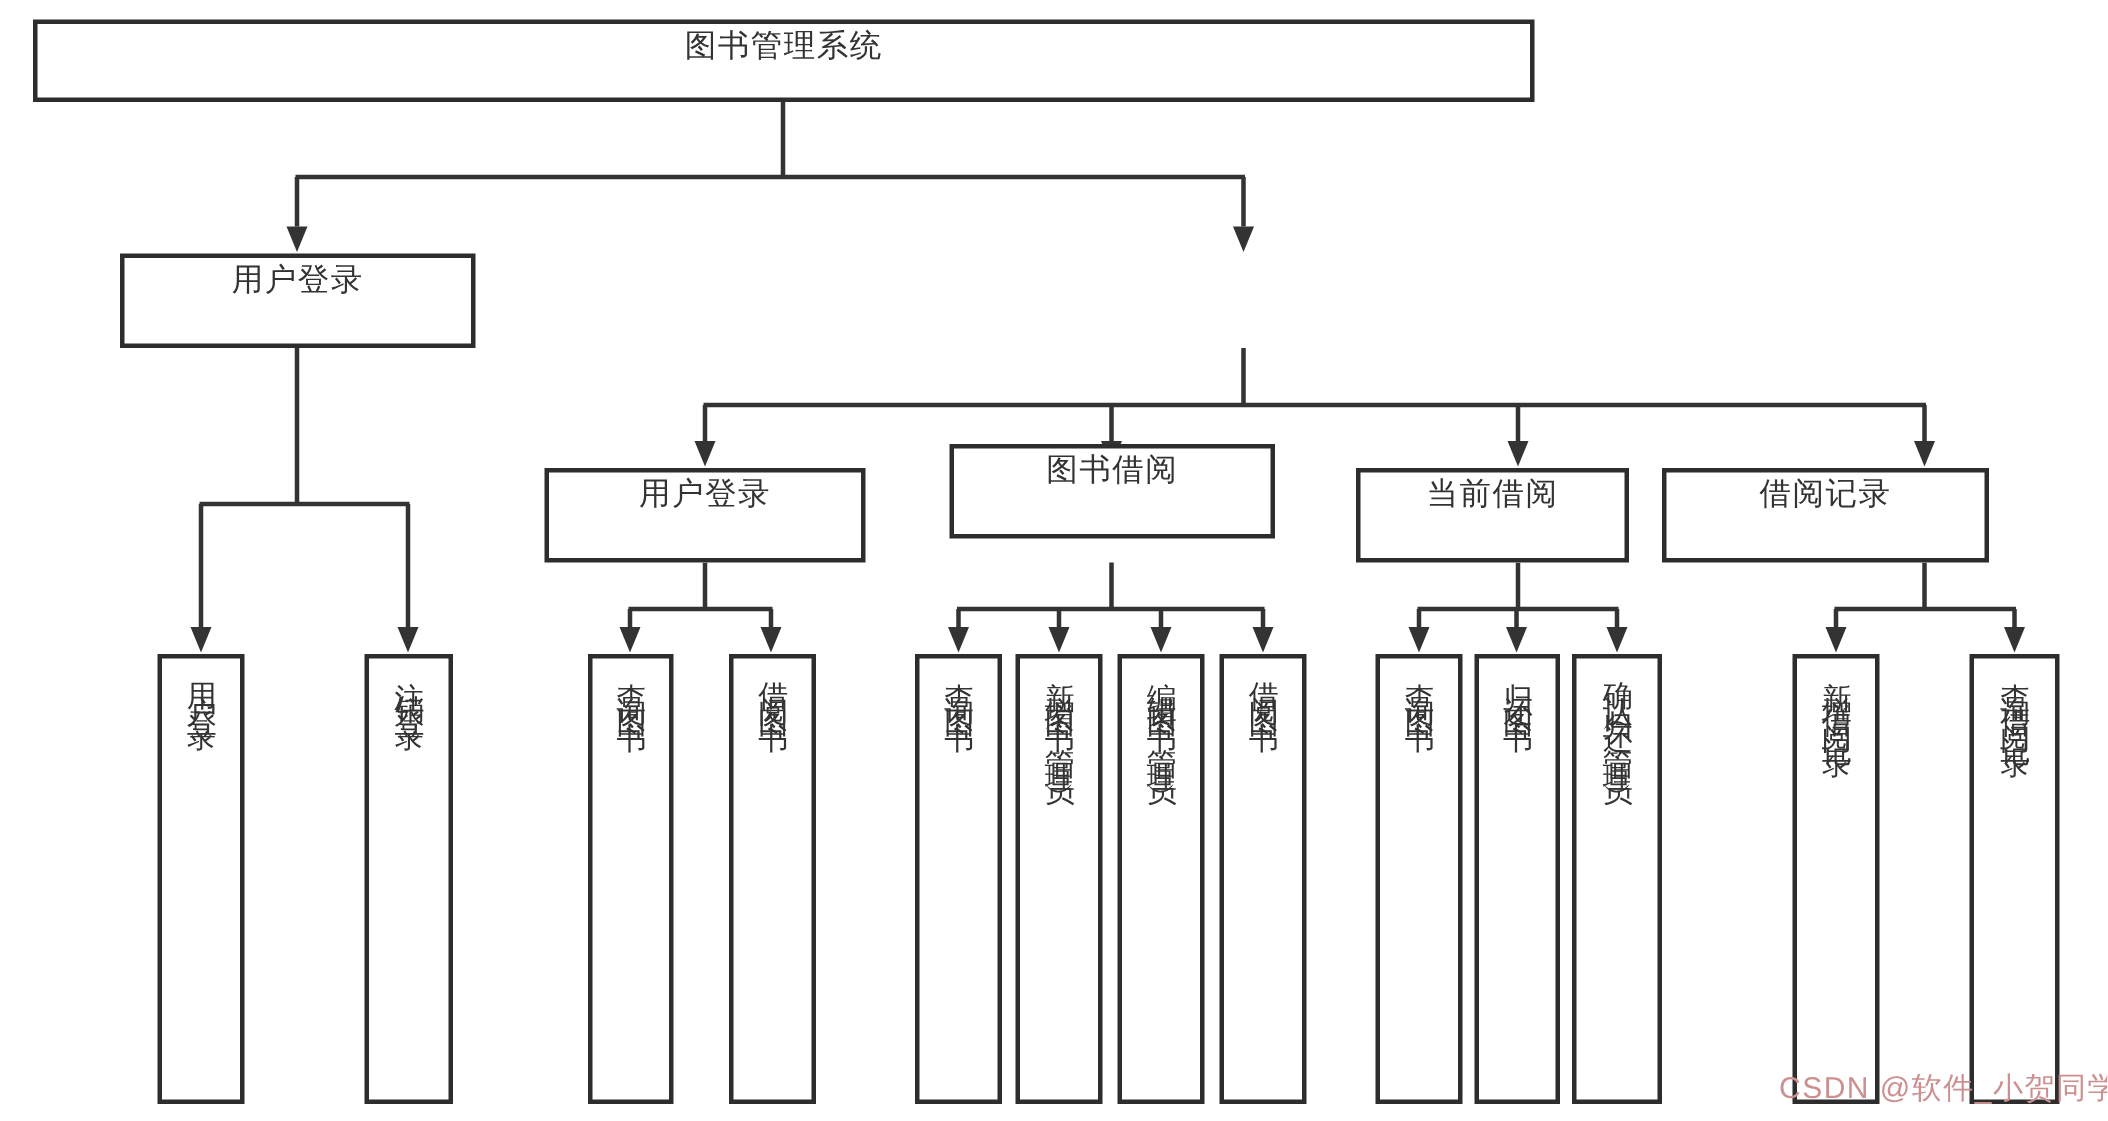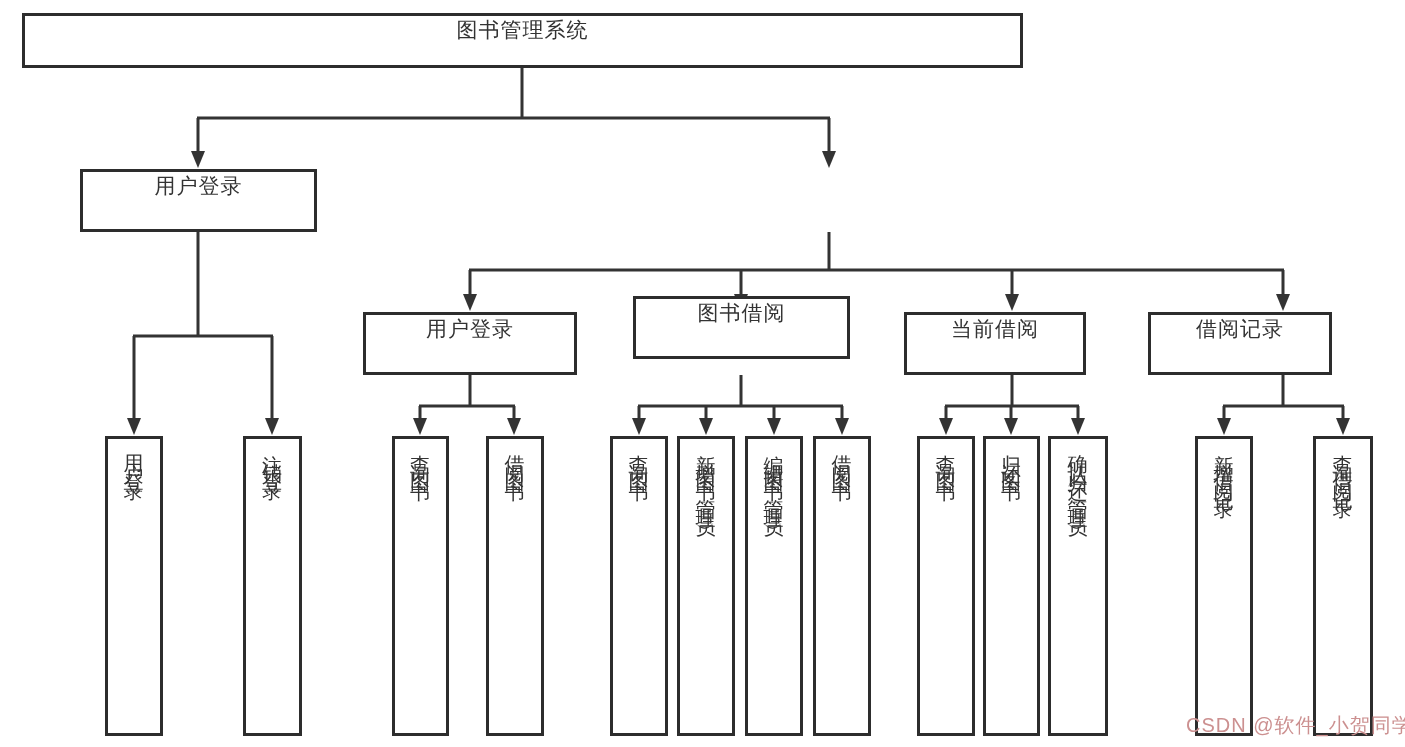--- a/index.html
+++ b/index.html
@@ -30,21 +30,21 @@
     line-height:1;
     color:#333333;
   }
   
   #n-root        {left:22px;  top:13px;  width:1001px;height:55px;}
   #n-user-login  {left:80px;  top:169px; width:237px; height:63px;}
   #n-book-mgmt   {left:712px; top:169px; width:235px; height:63px;}
   #n-new-book    {left:363px; top:312px; width:214px; height:63px;}
   #n-book-borrow {left:633px; top:296px; width:217px; height:63px;}
   #n-cur-borrow  {left:904px; top:312px; width:182px; height:63px;}
-  #n-borrow-rec  {left:1148px;top:312px; width:184px; height:63px;font-family:Liberation Serif, serif;}
+  #n-borrow-rec  {left:1108px;top:312px; width:218px; height:63px;font-family:Liberation Serif, serif;}
   #l-user-login  {left:105px; top:436px; width:58px; height:300px;}
   #l-logout      {left:243px; top:436px; width:59px; height:300px;}
   #l-nb-query    {left:392px; top:436px; width:57px; height:300px;}
   #l-nb-borrow   {left:486px; top:436px; width:58px; height:300px;}
   #l-bb-query    {left:610px; top:436px; width:58px; height:300px;}
   #l-bb-add      {left:677px; top:436px; width:58px; height:300px;}
   #l-bb-edit     {left:745px; top:436px; width:58px; height:300px;}
   #l-bb-borrow   {left:813px; top:436px; width:58px; height:300px;}
   #l-cb-query    {left:917px; top:436px; width:58px; height:300px;}
   #l-cb-return   {left:983px; top:436px; width:57px; height:300px;}

